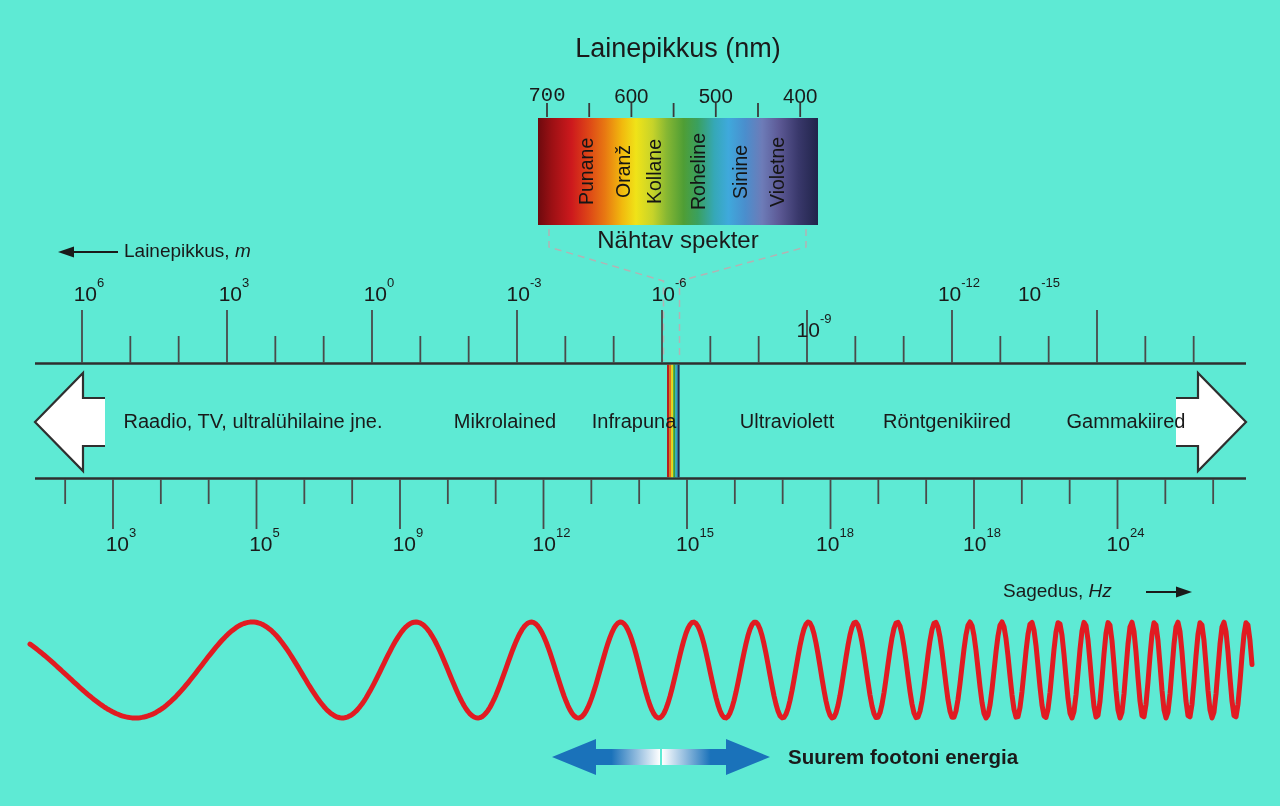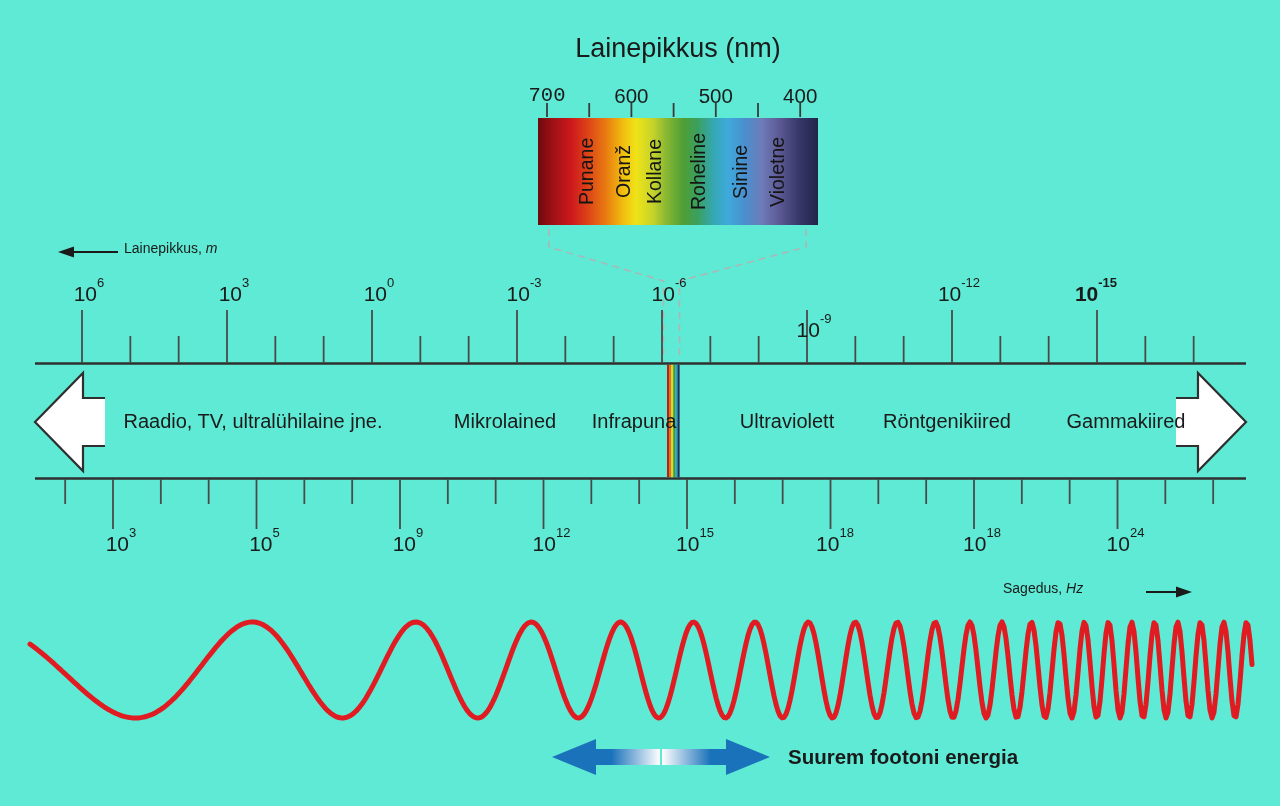--- a/index.html
+++ b/index.html
@@ -26,21 +26,21 @@
   }
   .color-name{
     position:absolute;top:0;height:107px;width:26px;
     writing-mode:vertical-rl;transform:rotate(180deg);
     text-align:center;font-size:19.5px;color:#151515;white-space:nowrap;
   }
   .visible-caption{
     position:absolute;left:538px;top:226px;width:280px;text-align:center;
     font-size:24px;white-space:nowrap;
   }
-  .axis-text{position:absolute;font-size:14px;white-space:nowrap;}
+  .axis-text{position:absolute;font-size:19px;white-space:nowrap;}
   .axis-text i{font-style:italic;}
   .scale-label{
     position:absolute;transform:translateX(-50%);font-size:21px;white-space:nowrap;
   }
   .scale-label sup{font-size:0.62em;position:relative;top:-0.45em;}
   .region-label{
     position:absolute;top:410px;transform:translateX(-50%);
     font-size:20px;white-space:nowrap;margin-left:16px;
   }
   .energy-label{position:absolute;top:745px;font-size:20.5px;white-space:nowrap;}
@@ -181,35 +181,36 @@
     <div id="colorNames">
         <div class="color-name" style="left: 37px;">Punane</div>
         <div class="color-name" style="left: 74px;">Oranž</div>
         <div class="color-name" style="left: 105px;">Kollane</div>
         <div class="color-name" style="left: 149px;">Roheline</div>
         <div class="color-name" style="left: 191px;">Sinine</div>
         <div class="color-name" style="left: 228px;">Violetne</div>
       </div>
   </div>
 
+  <div class="visible-caption">Nähtav spekter</div>
 
   <div class="axis-text" style="left:124px;top:240px;">
     <span>Lainepikkus,</span>
     <i>m</i>
   </div>
 
   <div id="topScaleLabels">
       <div class="scale-label" style="left: 89px; top: 281px;">10<sup>6</sup></div>
       <div class="scale-label" style="left: 234px; top: 281px;">10<sup>3</sup></div>
       <div class="scale-label" style="left: 379px; top: 281px;">10<sup>0</sup></div>
       <div class="scale-label" style="left: 524px; top: 281px;">10<sup>-3</sup></div>
       <div class="scale-label" style="left: 669px; top: 281px;">10<sup>-6</sup></div>
       <div class="scale-label" style="left: 814px; top: 274px; margin-top: 43px;">10<sup>-9</sup></div>
       <div class="scale-label" style="left: 959px; top: 281px;">10<sup>-12</sup></div>
-      <div class="scale-label" style="left: 1096px; top: 281px; font-weight: bold;">10<sup>-15</sup></div>
+      <div class="scale-label" style="left: 1039px; top: 281px;">10<sup>-15</sup></div>
     </div>
 
   <div id="regionLabels">
       <div class="region-label" style="left: 237px;">Raadio, TV, ultralühilaine jne.</div>
       <div class="region-label" style="left: 489px;">Mikrolained</div>
       <div class="region-label" style="left: 618px;">Infrapuna</div>
       <div class="region-label" style="left: 771px;">Ultraviolett</div>
       <div class="region-label" style="left: 931px;">Röntgenikiired</div>
       <div class="region-label" style="left: 1110px;">Gammakiired</div>
     </div>

